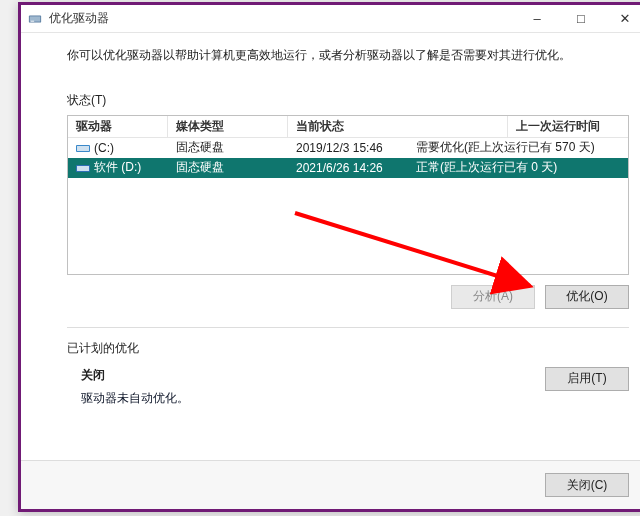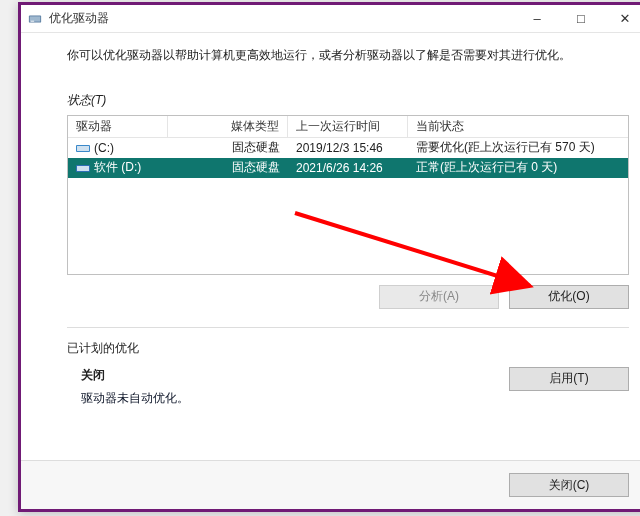--- a/index.html
+++ b/index.html
@@ -19,46 +19,46 @@
   }
   .titlebar .icon { width: 16px; height: 16px; margin-right: 6px; display:inline-flex; align-items:center; justify-content:center; }
   .titlebar .icon svg { width:14px; height:14px; }
   .titlebar .title { flex: 1; }
   .winbtn { width: 44px; height: 28px; display: flex; align-items: center; justify-content: center; color:#333; font-size:13px; }
 
   .content { padding: 14px 18px 0 18px; flex: 1; display: flex; flex-direction: column; font-size: 12px; color: #222; margin-left: 28px; }
 
   .desc { margin-bottom: 28px; line-height: 1.4; }
 
-  .section-label { margin-bottom: 6px; font-style: italic; }
+  .section-label { margin-bottom: 6px; }
 
   .listbox {
     border: 1px solid #c0c0c0; height: 160px; background:#fff;
     display: flex; flex-direction: column; overflow: hidden;
   }
   .list-header, .list-row {
     display: flex; align-items: center; font-size: 12px;
     padding: 0;
   }
-  .list-header { height: 22px; background:#fff; border-bottom:1px solid #e5e5e5; color:#333; }
+  .list-header { height: 22px; background:#fff; border-bottom:1px solid #e5e5e5; color:#333;font-weight:bold; }
   .list-header .col { padding: 3px 8px; border-right:1px solid #e5e5e5; }
   .list-header .col:last-child { border-right:none; }
   .list-row { height: 20px; }
   .list-row .col { padding: 2px 8px; overflow:hidden; white-space:nowrap; text-overflow:ellipsis; }
   .col.drive { width: 100px; display:flex; align-items:center; gap:4px; }
-  .col.media { width: 120px; text-align: right; }
+  .col.media { width: 120px; }
   .col.lastrun { width: 120px; }
   .col.status { flex: 1; }
   .list-row.selected { background:#0f766e; color:#fff; }
   .drive-icon { width:14px; height:12px; display:inline-flex; align-items:center; justify-content:center; }
   .drive-icon svg { width:14px; height:12px; }
 
   .btn-row { display:flex; justify-content:flex-end; gap:10px; margin-top:10px; }
   .btn {
-    width: 120px; height: 24px; background:#e1e1e1; border:1px solid #adadad;
+    width: 84px; height: 24px; background:#e1e1e1; border:1px solid #adadad;
     font-size:12px; color:#222; display:flex; align-items:center; justify-content:center;
     cursor:pointer;
   }
   .btn.disabled { color:#888; background:#e9e9e9; border-color:#cfcfcf; cursor:default; }
 
   .divider { height:1px; background:#ddd; margin:18px 0 12px 0; }
 
   .sched-title { margin-bottom:10px; }
   .sched-row { display:flex; align-items:flex-start; }
   .sched-text { flex:1; }
@@ -99,22 +99,22 @@
   <div class="content">
 
     <div class="desc">你可以优化驱动器以帮助计算机更高效地运行，或者分析驱动器以了解是否需要对其进行优化。</div>
 
     <div class="section-label">状态(T)</div>
 
     <div class="listbox">
       <div class="list-header">
         <div class="col drive">驱动器</div>
         <div class="col media">媒体类型</div>
+        <div class="col status">当前状态</div>
         <div class="col lastrun">上一次运行时间</div>
-        <div class="col status">当前状态</div>
       </div>
       <div id="rows-container">
           <div class="list-row">
             <div class="col drive">
               <span class="drive-icon">
                 <svg viewBox="0 0 14 12">
                   <rect x="0" y="3" width="14" height="7" rx="1" fill="#3a88c9"></rect>
                   <rect x="1" y="4" width="12" height="5" fill="#cfe1f0"></rect>
                 </svg>
               </span>

